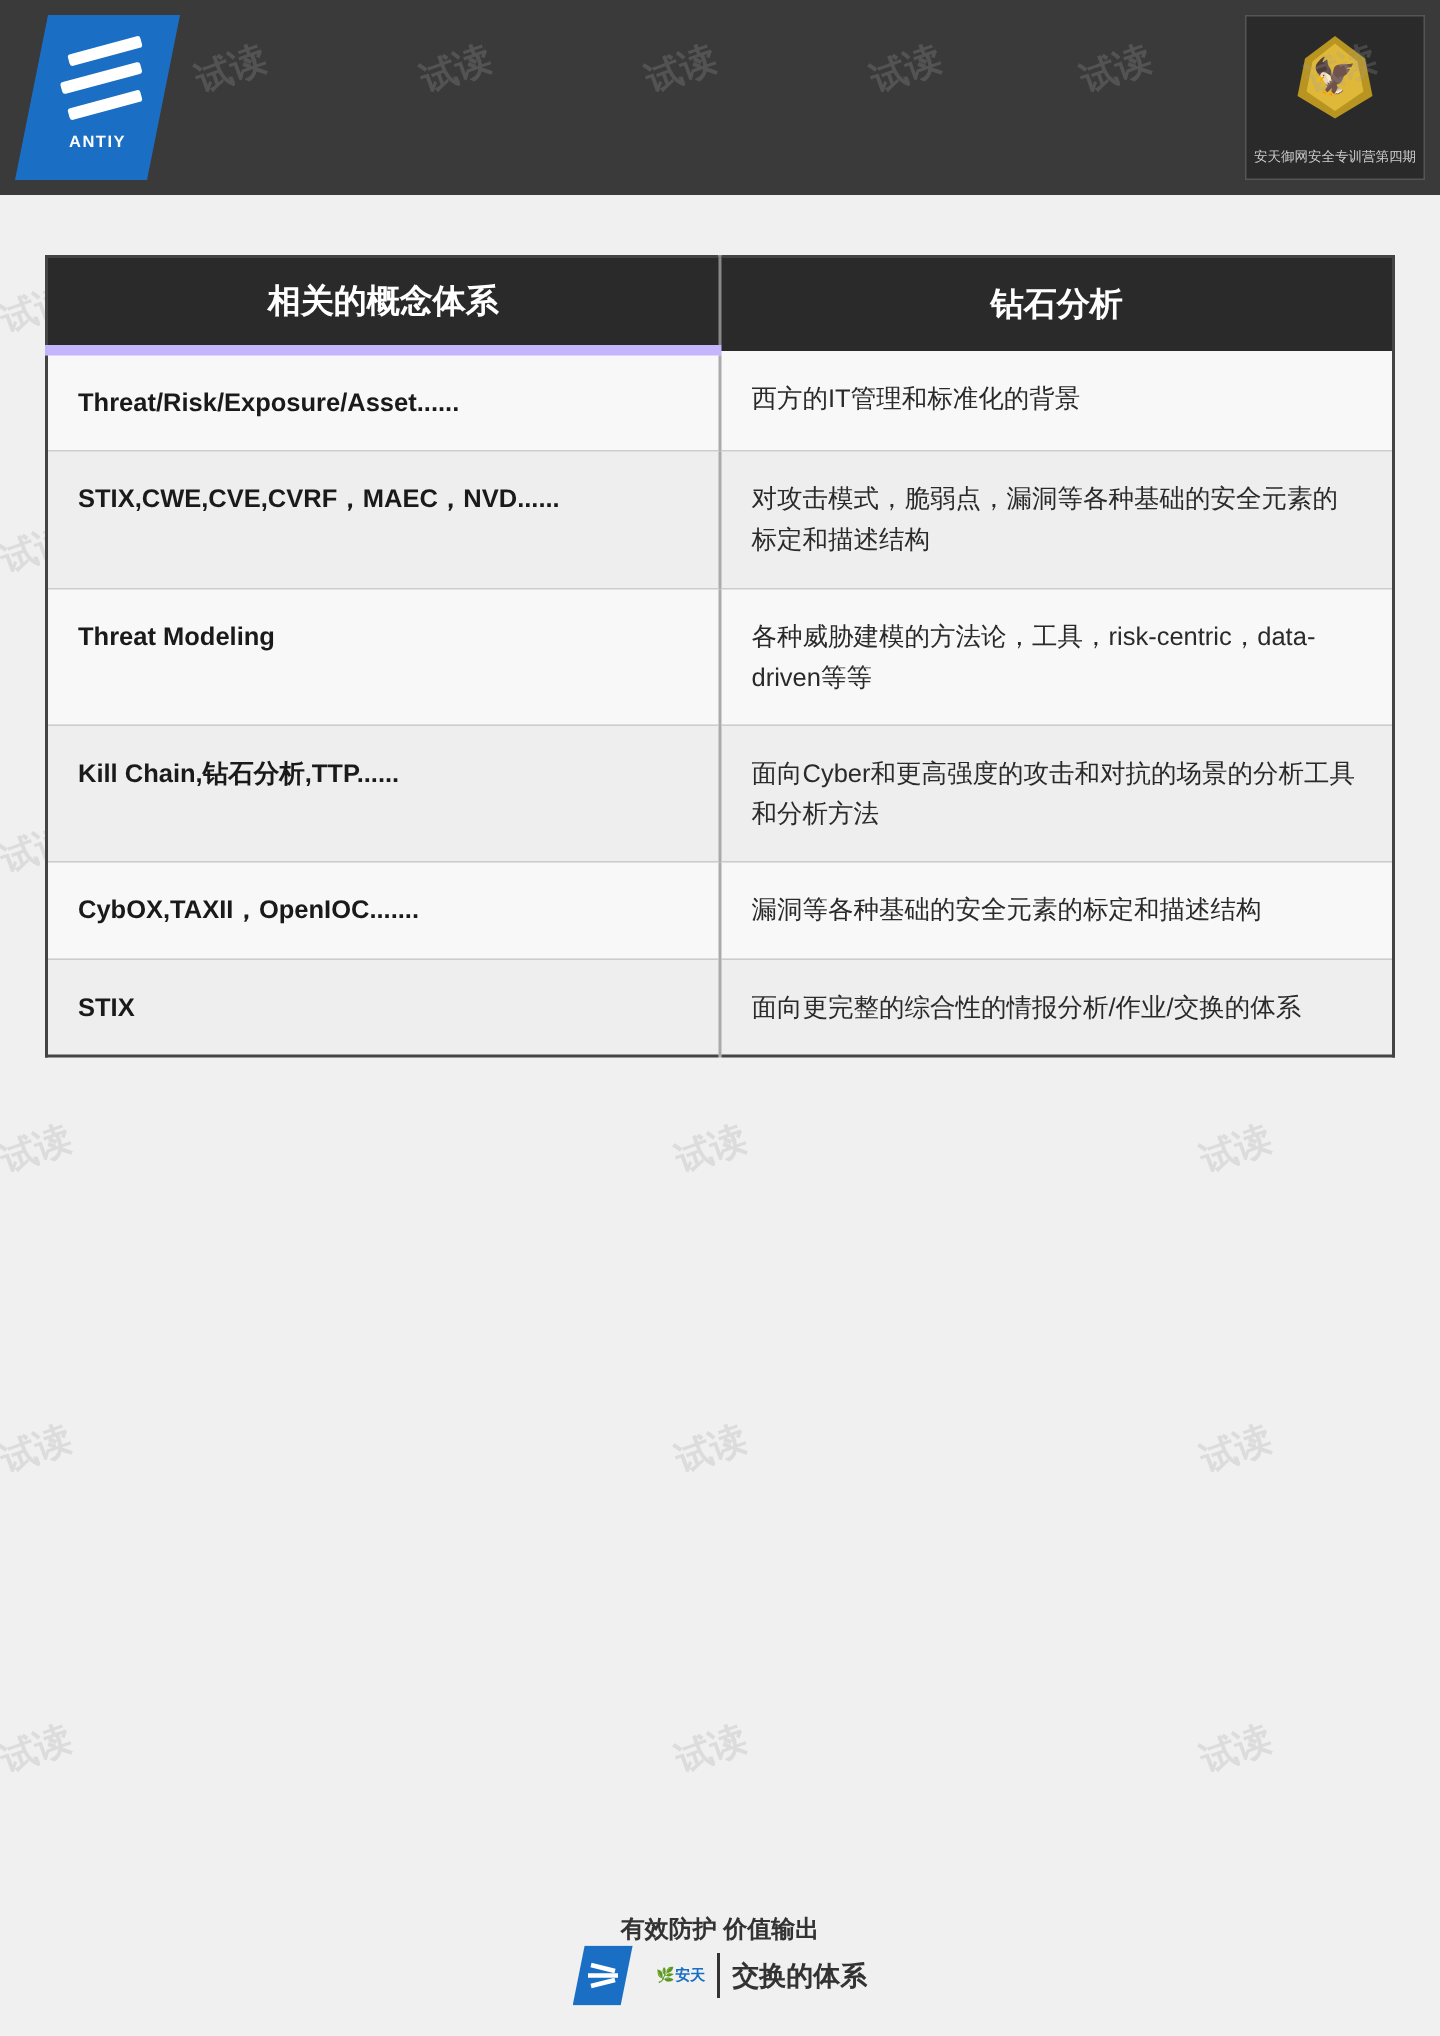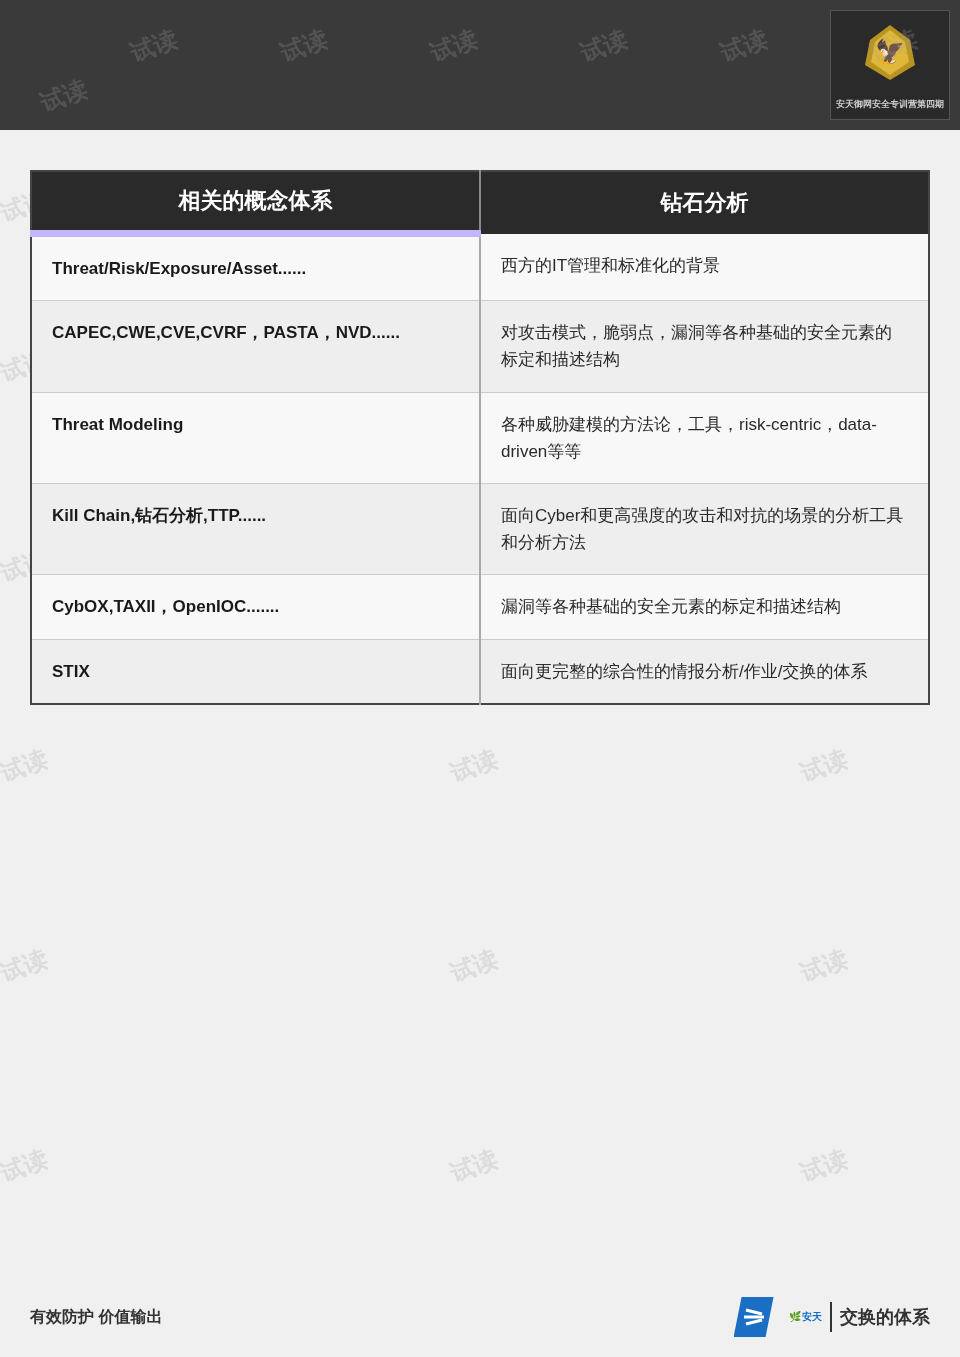--- a/index.html
+++ b/index.html
@@ -87,21 +87,20 @@
     .header-right-icon {
       font-size: 40px;
       color: #e8a020;
     }
 
     .header-right-subtitle {
       font-size: 9px;
       color: #ccc;
       text-align: center;
       margin-top: 4px;
-      font-weight: bold;
     }
 
     
     .main-content {
       padding: 40px 30px 20px 30px;
       position: relative;
     }
 
     
     .data-table {
@@ -165,20 +164,21 @@
     
     .footer {
       position: absolute;
       bottom: 20px;
       left: 0;
       right: 0;
       padding: 0 30px;
       display: flex;
       align-items: center;
       justify-content: space-between;
+      flex-direction: column;
     }
 
     .footer-left {
       font-size: 16px;
       color: #333;
       font-weight: bold;
     }
 
     .footer-right {
       display: flex;
@@ -258,20 +258,28 @@
     <div class="page-watermark" style="top: 950px; left: 450px;">试读</div>
     <div class="page-watermark" style="top: 1150px; left: 450px;">试读</div>
     <div class="page-watermark" style="top: 350px; left: 800px;">试读</div>
     <div class="page-watermark" style="top: 550px; left: 800px;">试读</div>
     <div class="page-watermark" style="top: 750px; left: 800px;">试读</div>
     <div class="page-watermark" style="top: 950px; left: 800px;">试读</div>
     <div class="page-watermark" style="top: 1150px; left: 800px;">试读</div>
   </div>
 
 <div class="header">
+  <div class="logo-box">
+    <div class="logo-lines">
+      <div class="logo-line"></div>
+      <div class="logo-line"></div>
+      <div class="logo-line"></div>
+    </div>
+    <div class="logo-text-antiy">ANTIY</div>
+  </div>
 
   <div class="header-right-logo">
     <div class="header-right-icon">
       
       <svg width="70" height="65" viewBox="0 0 70 65">
         <polygon points="35,5 55,20 60,45 35,60 10,45 15,20" fill="#c8a020" opacity="0.9"></polygon>
         <polygon points="35,10 50,22 54,42 35,55 16,42 20,22" fill="#e8c040" opacity="0.8"></polygon>
         <text x="35" y="40" text-anchor="middle" font-size="24" fill="#2a2a2a" font-weight="bold">🦅</text>
       </svg>
     </div>
@@ -287,21 +295,21 @@
         <th class="header-cell">钻石分析</th>
       </tr>
     </thead>
     <tbody id="table-body">
 
     <tr class="table-row">
           <td class="table-cell">Threat/Risk/Exposure/Asset......</td>
           <td class="table-cell">西方的IT管理和标准化的背景</td>
         </tr>
         <tr class="table-row">
-          <td class="table-cell">CAPEC,CWE,CVE,CVRF，PASTA，NVD......</td>
+          <td class="table-cell">STIX,CWE,CVE,CVRF，MAEC，NVD......</td>
           <td class="table-cell">对攻击模式，脆弱点，漏洞等各种基础的安全元素的标定和描述结构</td>
         </tr>
         <tr class="table-row">
           <td class="table-cell">Threat Modeling</td>
           <td class="table-cell">各种威胁建模的方法论，工具，risk-centric，data-driven等等</td>
         </tr>
         <tr class="table-row">
           <td class="table-cell">Kill Chain,钻石分析,TTP......</td>
           <td class="table-cell">面向Cyber和更高强度的攻击和对抗的场景的分析工具和分析方法</td>
         </tr>

